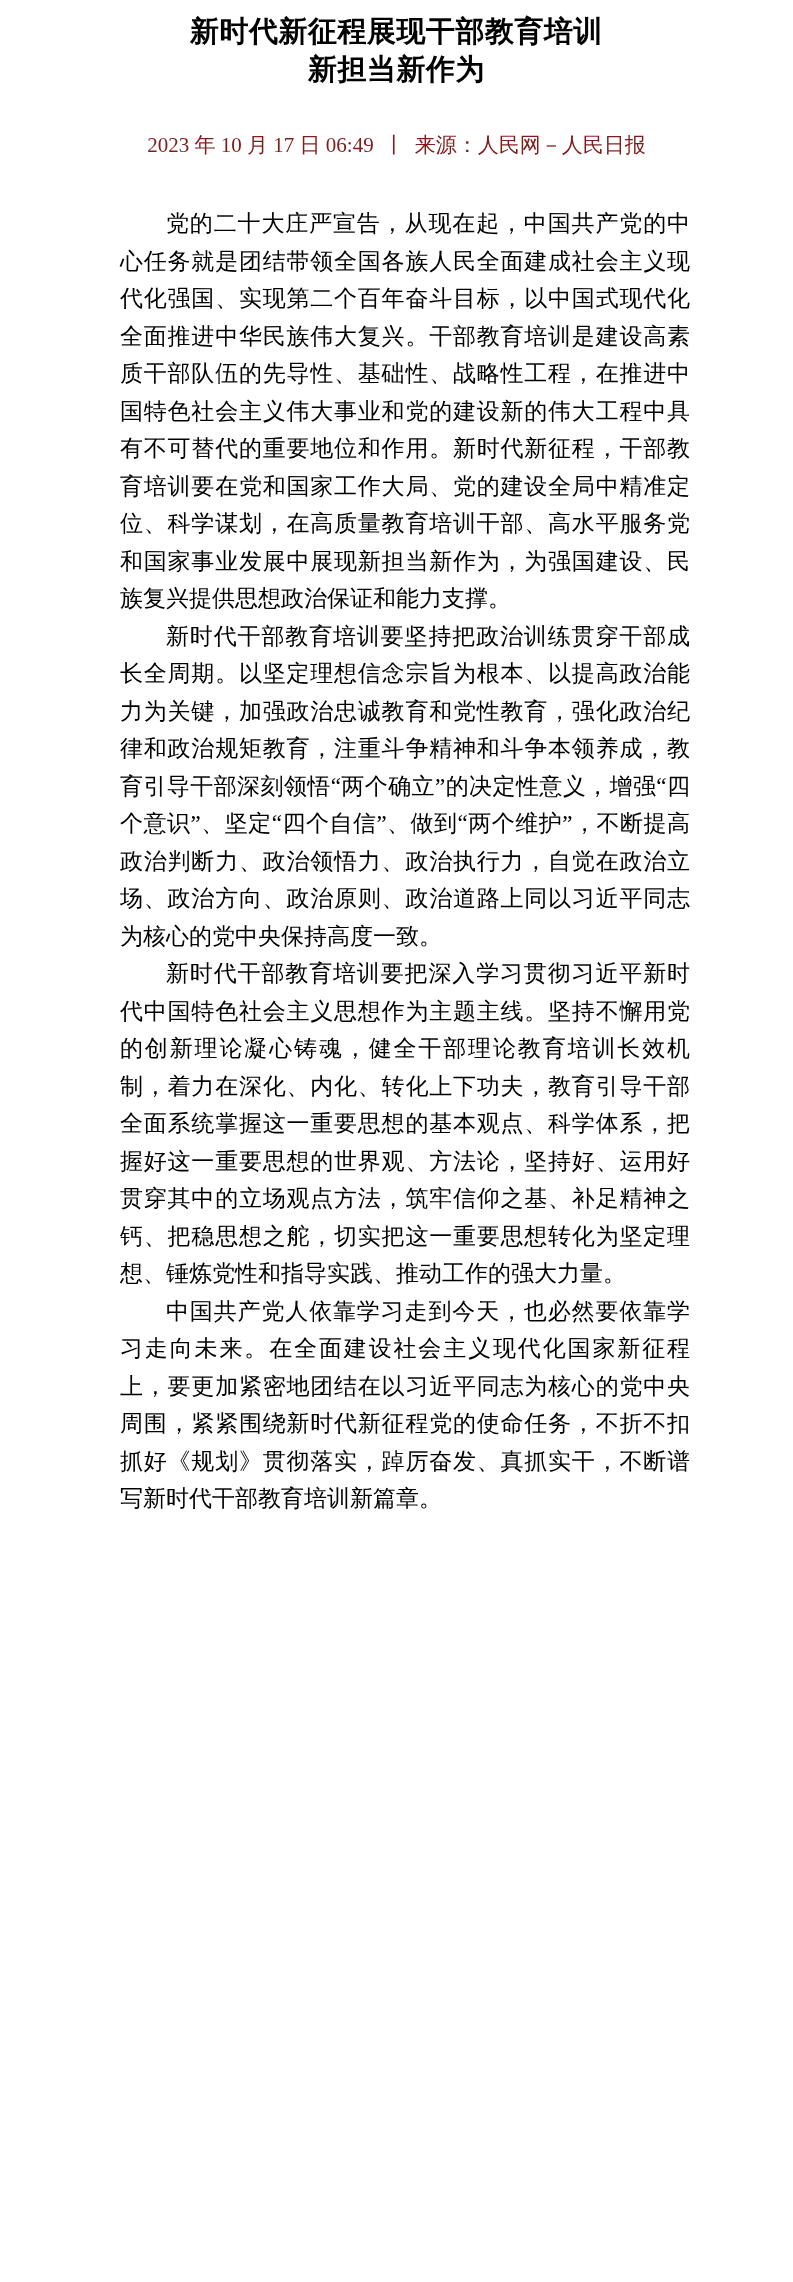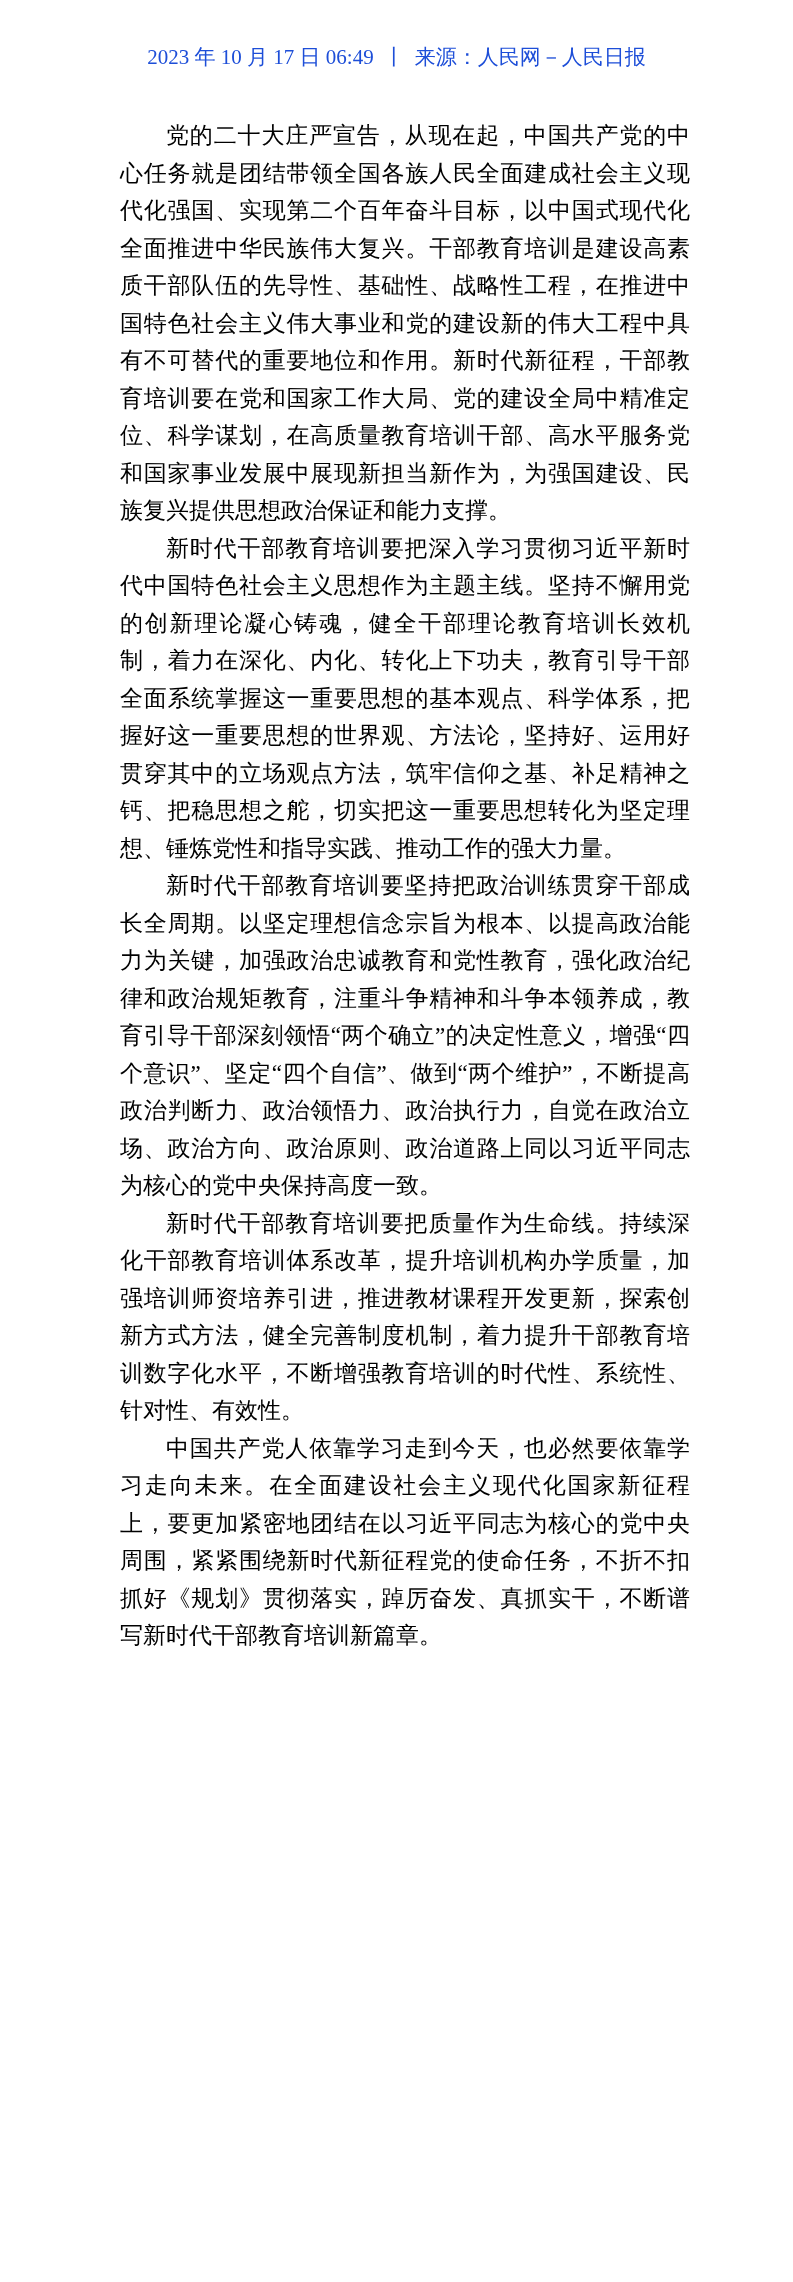--- a/index.html
+++ b/index.html
@@ -24,21 +24,21 @@
     font-weight: 700;
     line-height: 38px;
     letter-spacing: 0.5px;
     color: #000000;
   }
   .meta {
     margin-top: 46px;
     text-align: center;
     font-size: 21px;
     line-height: 23px;
-    color: #1d4ed8;
+    color: #7f1d1d;
     white-space: nowrap;
   }
   .meta .sep {
     display: inline-block;
     padding: 0 10px;
   }
   .body {
     margin: 48px 103px 0 120px;
     font-size: 23px;
     line-height: 37.5px;
@@ -50,27 +50,30 @@
     margin: 0;
     padding: 0;
     text-indent: 2em;
   }
 </style>
 </head>
 <body>
 
 <div class="page">
 
+  <h1 class="title">
+    <span>新时代新征程展现干部教育培训</span><br>
+    <span>新担当新作为</span>
+  </h1>
 
   <div class="meta">
     <span>2023 年 10 月 17 日  06:49</span><span class="sep">丨</span><span>来源：人民网－人民日报</span>
   </div>
 
   <div class="body">
     <p>党的二十大庄严宣告，从现在起，中国共产党的中心任务就是团结带领全国各族人民全面建成社会主义现代化强国、实现第二个百年奋斗目标，以中国式现代化全面推进中华民族伟大复兴。干部教育培训是建设高素质干部队伍的先导性、基础性、战略性工程，在推进中国特色社会主义伟大事业和党的建设新的伟大工程中具有不可替代的重要地位和作用。新时代新征程，干部教育培训要在党和国家工作大局、党的建设全局中精准定位、科学谋划，在高质量教育培训干部、高水平服务党和国家事业发展中展现新担当新作为，为强国建设、民族复兴提供思想政治保证和能力支撑。</p>
+    <p>新时代干部教育培训要坚持把政治训练贯穿干部成长全周期。以坚定理想信念宗旨为根本、以提高政治能力为关键，加强政治忠诚教育和党性教育，强化政治纪律和政治规矩教育，注重斗争精神和斗争本领养成，教育引导干部深刻领悟“两个确立”的决定性意义，增强“四个意识”、坚定“四个自信”、做到“两个维护”，不断提高政治判断力、政治领悟力、政治执行力，自觉在政治立场、政治方向、政治原则、政治道路上同以习近平同志为核心的党中央保持高度一致。</p>
     <p>新时代干部教育培训要把深入学习贯彻习近平新时代中国特色社会主义思想作为主题主线。坚持不懈用党的创新理论凝心铸魂，健全干部理论教育培训长效机制，着力在深化、内化、转化上下功夫，教育引导干部全面系统掌握这一重要思想的基本观点、科学体系，把握好这一重要思想的世界观、方法论，坚持好、运用好贯穿其中的立场观点方法，筑牢信仰之基、补足精神之钙、把稳思想之舵，切实把这一重要思想转化为坚定理想、锤炼党性和指导实践、推动工作的强大力量。</p>
-    <p>新时代干部教育培训要坚持把政治训练贯穿干部成长全周期。以坚定理想信念宗旨为根本、以提高政治能力为关键，加强政治忠诚教育和党性教育，强化政治纪律和政治规矩教育，注重斗争精神和斗争本领养成，教育引导干部深刻领悟“两个确立”的决定性意义，增强“四个意识”、坚定“四个自信”、做到“两个维护”，不断提高政治判断力、政治领悟力、政治执行力，自觉在政治立场、政治方向、政治原则、政治道路上同以习近平同志为核心的党中央保持高度一致。</p>
-    <p>新时代干部教育培训要把质量作为生命线。持续深化干部教育培训体系改革，提升培训机构办学质量，加强培训师资培养引进，推进教材课程开发更新，探索创新方式方法，健全完善制度机制，着力提升干部教育培训数字化水平，不断增强教育培训的时代性、系统性、针对性、有效性。</p>
     <p>中国共产党人依靠学习走到今天，也必然要依靠学习走向未来。在全面建设社会主义现代化国家新征程上，要更加紧密地团结在以习近平同志为核心的党中央周围，紧紧围绕新时代新征程党的使命任务，不折不扣抓好《规划》贯彻落实，踔厉奋发、真抓实干，不断谱写新时代干部教育培训新篇章。</p>
 
   </div>
 
 </div>
 
 </body></html>

